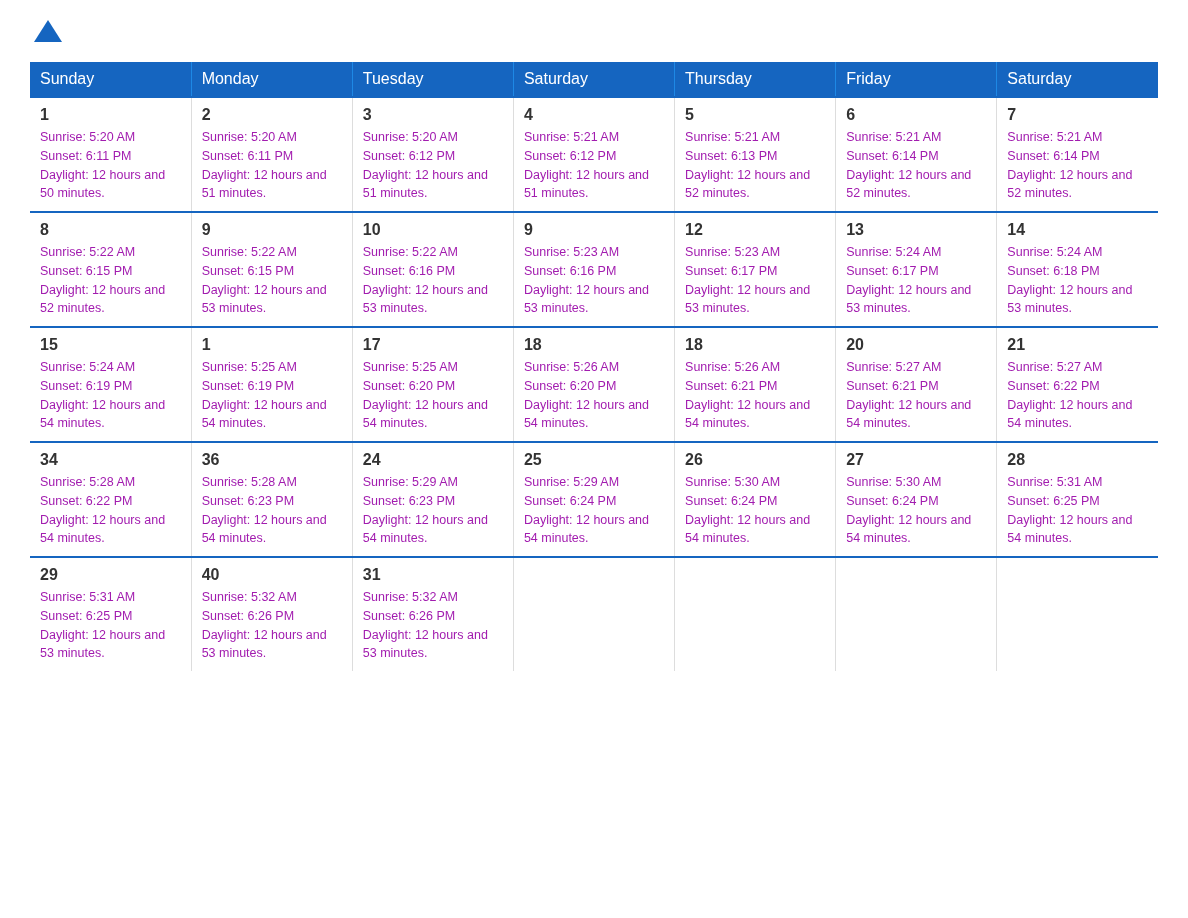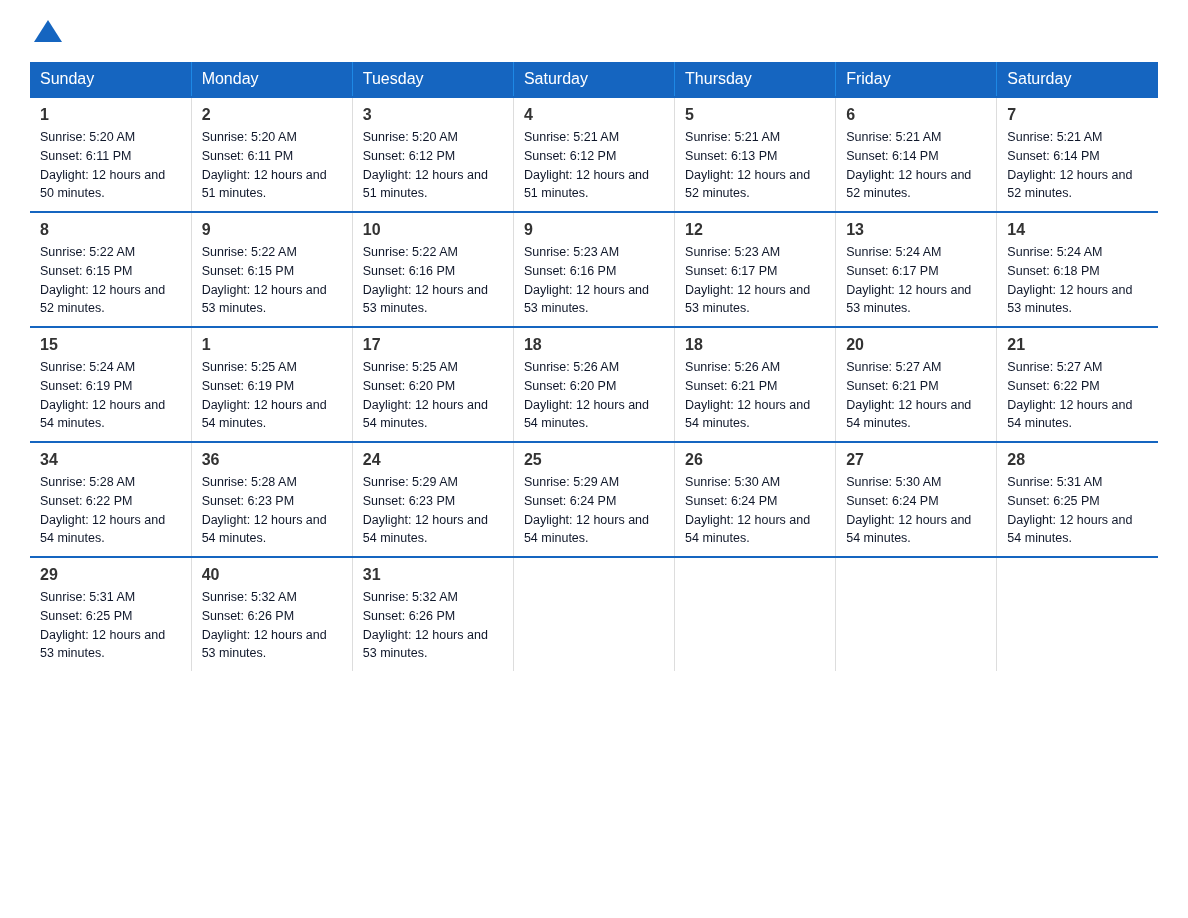--- a/index.html
+++ b/index.html
@@ -96,21 +96,21 @@
     }
     .day-number {
       font-size: 16px;
       font-weight: bold;
       display: block;
       margin-bottom: 4px;
     }
     .day-info {
       font-size: 12.5px;
       line-height: 1.5;
-      color: #0f172a;
+      color: #a21caf;
     }
     .empty-cell {
       background: #fff;
     }
   </style>
 </head>
 <body>
 
 <div class="header">
   <div class="logo-wrapper">

